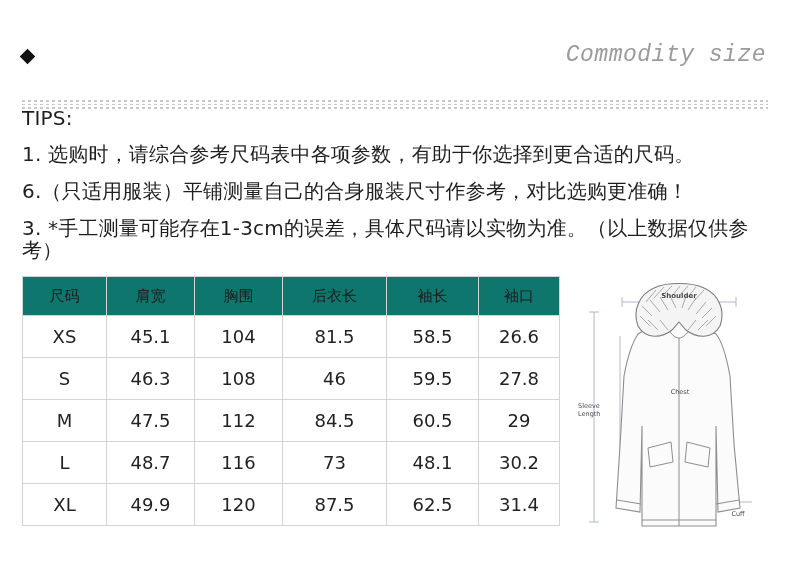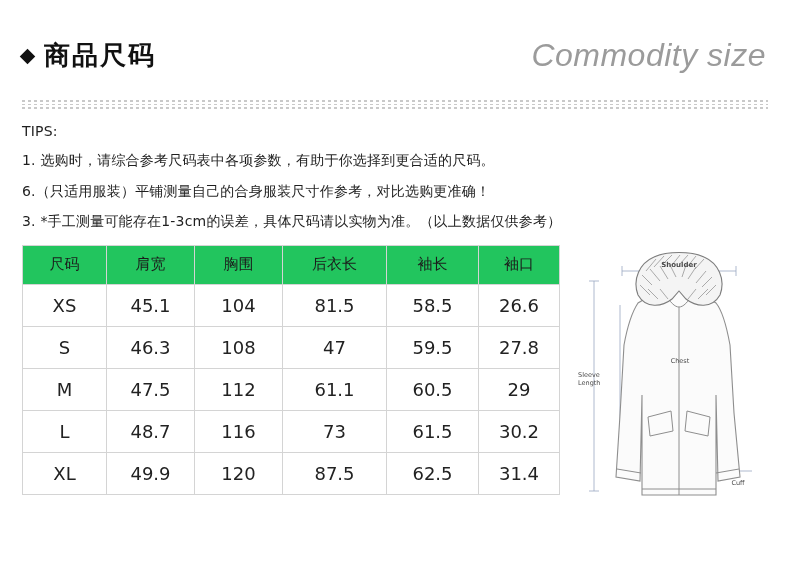--- a/index.html
+++ b/index.html
@@ -47,23 +47,23 @@
     top: 1px;
   }
   .title-cn {
     font-size: 26px;
     font-weight: bold;
     letter-spacing: 2px;
     color: #111;
     line-height: 1;
   }
   .title-en {
-    font-family: Liberation Sans, sans-serif;
+    font-family: Liberation Mono, monospace;
     font-style: italic;
-    font-size: 32px;
+    font-size: 23px;
     color: #9b9b9b;
     letter-spacing: 0.5px;
     line-height: 1;
     padding-right: 2px;
   }
 
   
   .rule {
     margin-top: 14px;
     height: 7px;
@@ -83,22 +83,21 @@
     background-image: repeating-linear-gradient(
       to right,
       #c9c9c9 0px, #c9c9c9 3px,
       #ffffff 3px, #ffffff 6px
     );
     margin-bottom: 2.2px;
   }
 
   
   .tips {
-    margin-top: 17px;
-    font-size: 14px;
+    font-size: 20px;
     line-height: 1.1;
     color: #1f1f1f;
   }
   .tips .tip-line {
     margin-bottom: 15px;
     letter-spacing: 0.2px;
   }
   .tips .tip-line:first-child {
     margin-bottom: 14px;
   }
@@ -125,21 +124,21 @@
   table.size-table th,
   table.size-table td {
     border: 1px solid #d4d4d4;
     text-align: center;
     font-size: 18px;
     color: #222;
     height: 39px;
     font-weight: normal;
   }
   table.size-table thead th {
-    background: #22c55e;
+    background: #0f766e;
     font-size: 15px;
     color: #1b1b1b;
     height: 36px;
   }
   table.size-table col.c0 { width: 84px; }
   table.size-table col.c1 { width: 88px; }
   table.size-table col.c2 { width: 88px; }
   table.size-table col.c3 { width: 104px; }
   table.size-table col.c4 { width: 92px; }
   table.size-table col.c5 { width: 81px; }
@@ -160,21 +159,20 @@
   }
 </style>
 </head>
 <body>
 
 <div class="page">
 
   <div class="header">
     <div class="header-left">
       <span class="diamond"></span>
-      <span class="title-cn">商品尺码</span>
     </div>
     <div class="title-en">Commodity size</div>
   </div>
 
   <div class="rule">
     <div class="line"></div>
     <div class="line"></div>
     <div class="line"></div>
   </div>
 
@@ -213,38 +211,38 @@
           <td>45.1</td>
           <td>104</td>
           <td>81.5</td>
           <td>58.5</td>
           <td>26.6</td>
         </tr>
         <tr>
           <td>S</td>
           <td>46.3</td>
           <td>108</td>
-          <td>47</td>
+          <td>46</td>
           <td>59.5</td>
           <td>27.8</td>
         </tr>
         <tr>
           <td>M</td>
           <td>47.5</td>
           <td>112</td>
-          <td>61.1</td>
+          <td>84.5</td>
           <td>60.5</td>
           <td>29</td>
         </tr>
         <tr>
           <td>L</td>
           <td>48.7</td>
           <td>116</td>
           <td>73</td>
-          <td>61.5</td>
+          <td>48.1</td>
           <td>30.2</td>
         </tr>
         <tr>
           <td>XL</td>
           <td>49.9</td>
           <td>120</td>
           <td>87.5</td>
           <td>62.5</td>
           <td>31.4</td>
         </tr>

